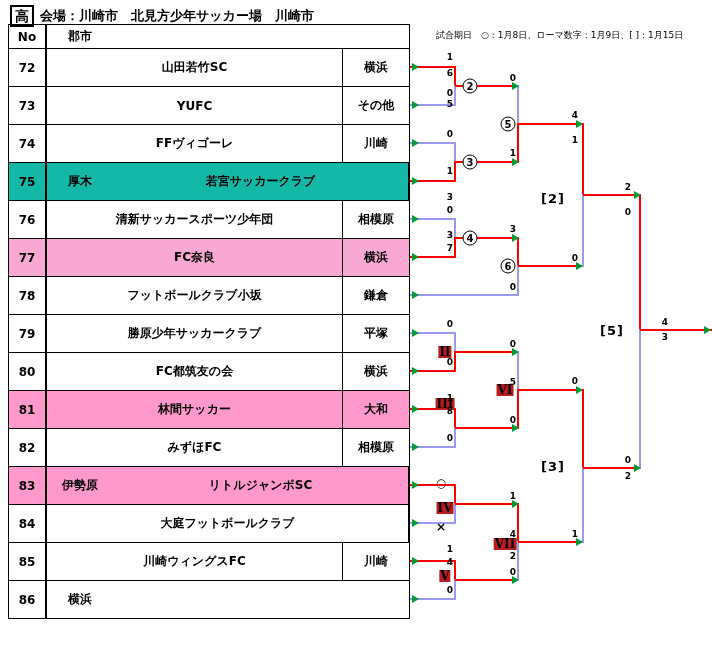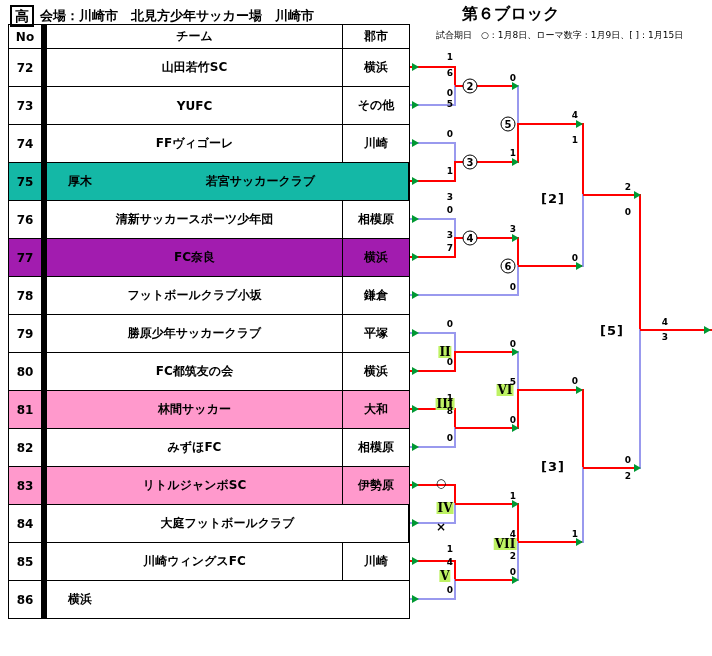--- a/index.html
+++ b/index.html
@@ -8,47 +8,45 @@
   .badge{position:absolute;left:10px;top:5px;border:2px solid #000;padding:0 3px;
          font-size:14px;font-weight:bold;line-height:18px;}
   .venue{position:absolute;left:40px;top:7px;font-size:13px;font-weight:bold;white-space:nowrap;}
   .block{position:absolute;left:462px;top:4px;font-size:16px;font-weight:bold;white-space:nowrap;}
   .legend{position:absolute;left:430px;top:29px;font-size:9px;white-space:nowrap;padding-left:6px;}
   #tbl{position:absolute;left:8px;top:24px;width:402px;border:1px solid #000;box-sizing:border-box;}
   .trow{display:flex;height:38px;border-top:1px solid #000;box-sizing:border-box;}
   .trow.head{height:23px;border-top:none;}
   .cell{display:flex;align-items:center;justify-content:center;font-size:12px;font-weight:bold;
         box-sizing:border-box;overflow:hidden;white-space:nowrap;}
-  .c-no{width:38px;border-right:6px solid #000000;}
+  .c-no{width:38px;border-right:2px solid #000000;}
   .c-team{flex:1;border-right:1px solid #000;}
   .c-city{width:66px;}
   .seg{position:absolute;}
   .scr{position:absolute;transform:translate(-50%,-50%);font-size:9px;font-weight:bold;line-height:1;}
   .lbl{position:absolute;transform:translate(-50%,-50%);line-height:1;}
   .lbl.circle{width:15px;height:15px;box-sizing:border-box;border:1px solid #000;border-radius:50%;
         background:#fff;display:flex;align-items:center;justify-content:center;
         font-size:10px;font-weight:bold;}
-  .lbl.roman{font-family:"DejaVu Serif",serif;font-size:12px;font-weight:bold;background:#bef264;padding:0 1px;}
+  .lbl.roman{font-family:"DejaVu Serif",serif;font-size:12px;font-weight:bold;background:#b91c1c;padding:0 1px;}
   .lbl.brk{font-size:13px;font-weight:bold;letter-spacing:1px;background:#fff;padding:0 1px;}
   .lbl.sym{font-size:12px;font-weight:bold;}
   .tri{position:absolute;width:0;height:0;transform:translateY(-50%);
        border-left:7px solid #009933;border-top:4px solid transparent;border-bottom:4px solid transparent;}
 </style>
 </head>
 <body>
 
 <div id="stage">
   <div class="badge">高</div>
   <div class="venue">会場：川崎市　北見方少年サッカー場　川崎市</div>
-  <div class="block">第６ブロック</div>
   <div class="legend">試合期日　○：1月8日、ローマ数字：1月9日、[ ]：1月15日</div>
   <div id="tbl">
       <div class="trow head">
         <div class="cell c-no">No</div>
-        <div class="cell c-team">チーム</div>
         <div class="cell c-city">郡市</div>
       </div>
       <div class="trow">
         <div class="cell c-no">72</div>
         <div class="cell c-team">山田若竹SC</div>
         <div class="cell c-city">横浜</div>
       </div>
       <div class="trow">
         <div class="cell c-no">73</div>
         <div class="cell c-team">YUFC</div>
@@ -62,21 +60,21 @@
       <div class="trow" style="background: #14b8a6;">
         <div class="cell c-no">75</div>
         <div class="cell c-city">厚木</div>
         <div class="cell c-team">若宮サッカークラブ</div>
       </div>
       <div class="trow">
         <div class="cell c-no">76</div>
         <div class="cell c-team">清新サッカースポーツ少年団</div>
         <div class="cell c-city">相模原</div>
       </div>
-      <div class="trow" style="background: #a21caf;">
+      <div class="trow" style="background: #f9a8d4;">
         <div class="cell c-no">77</div>
         <div class="cell c-team">FC奈良</div>
         <div class="cell c-city">横浜</div>
       </div>
       <div class="trow">
         <div class="cell c-no">78</div>
         <div class="cell c-team">フットボールクラブ小坂</div>
         <div class="cell c-city">鎌倉</div>
       </div>
       <div class="trow">
@@ -94,22 +92,22 @@
         <div class="cell c-team">林間サッカー</div>
         <div class="cell c-city">大和</div>
       </div>
       <div class="trow">
         <div class="cell c-no">82</div>
         <div class="cell c-team">みずほFC</div>
         <div class="cell c-city">相模原</div>
       </div>
       <div class="trow" style="background: rgb(255, 153, 204);">
         <div class="cell c-no">83</div>
+        <div class="cell c-city">伊勢原</div>
         <div class="cell c-team">リトルジャンボSC</div>
-        <div class="cell c-city">伊勢原</div>
       </div>
       <div class="trow">
         <div class="cell c-no">84</div>
         <div class="cell c-team">大庭フットボールクラブ</div>
       </div>
       <div class="trow">
         <div class="cell c-no">85</div>
         <div class="cell c-team">川崎ウィングスFC</div>
         <div class="cell c-city">川崎</div>
       </div>

